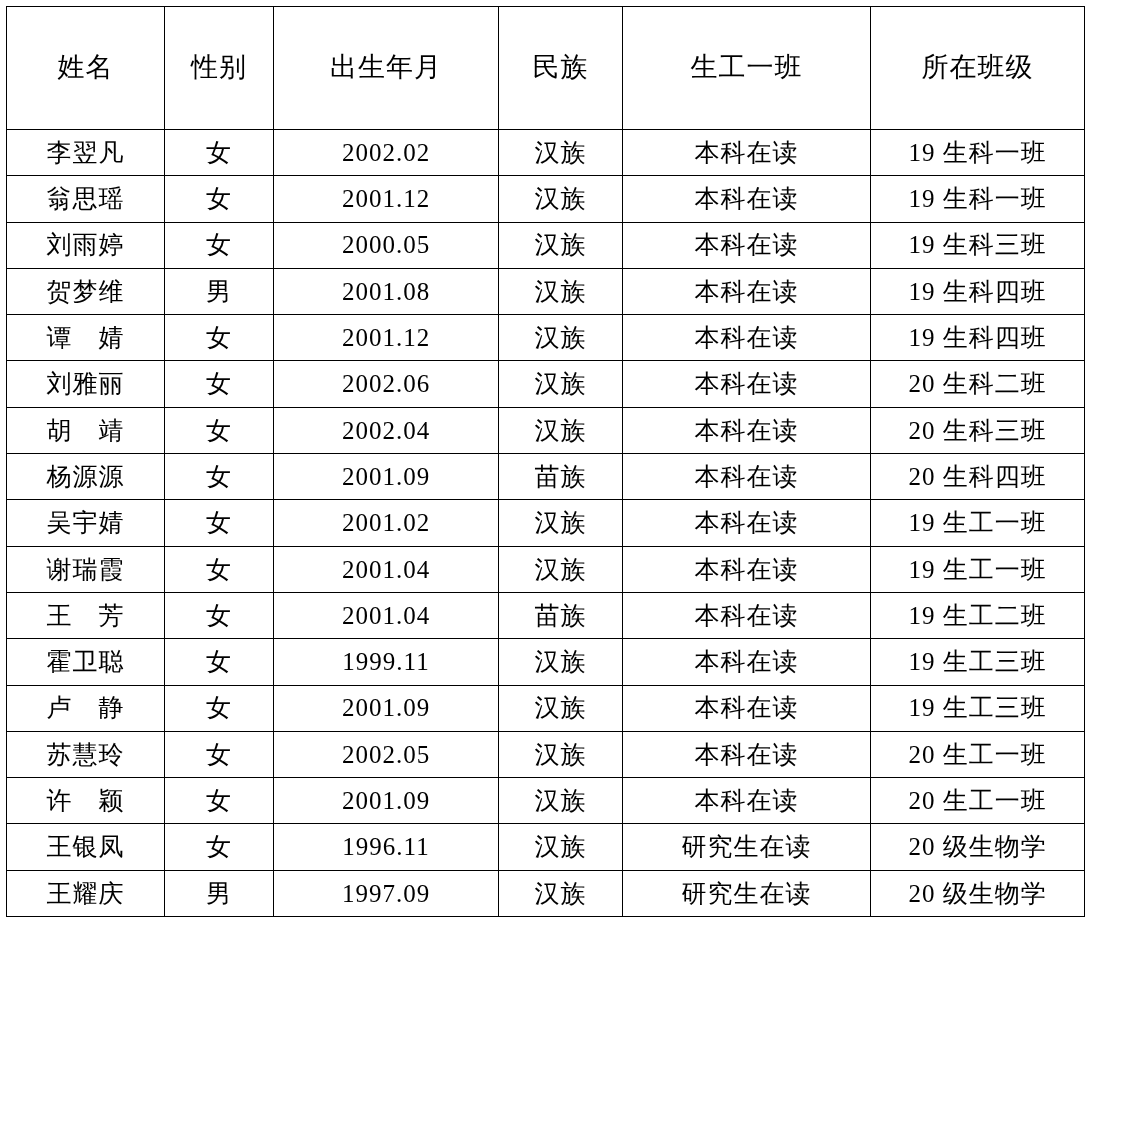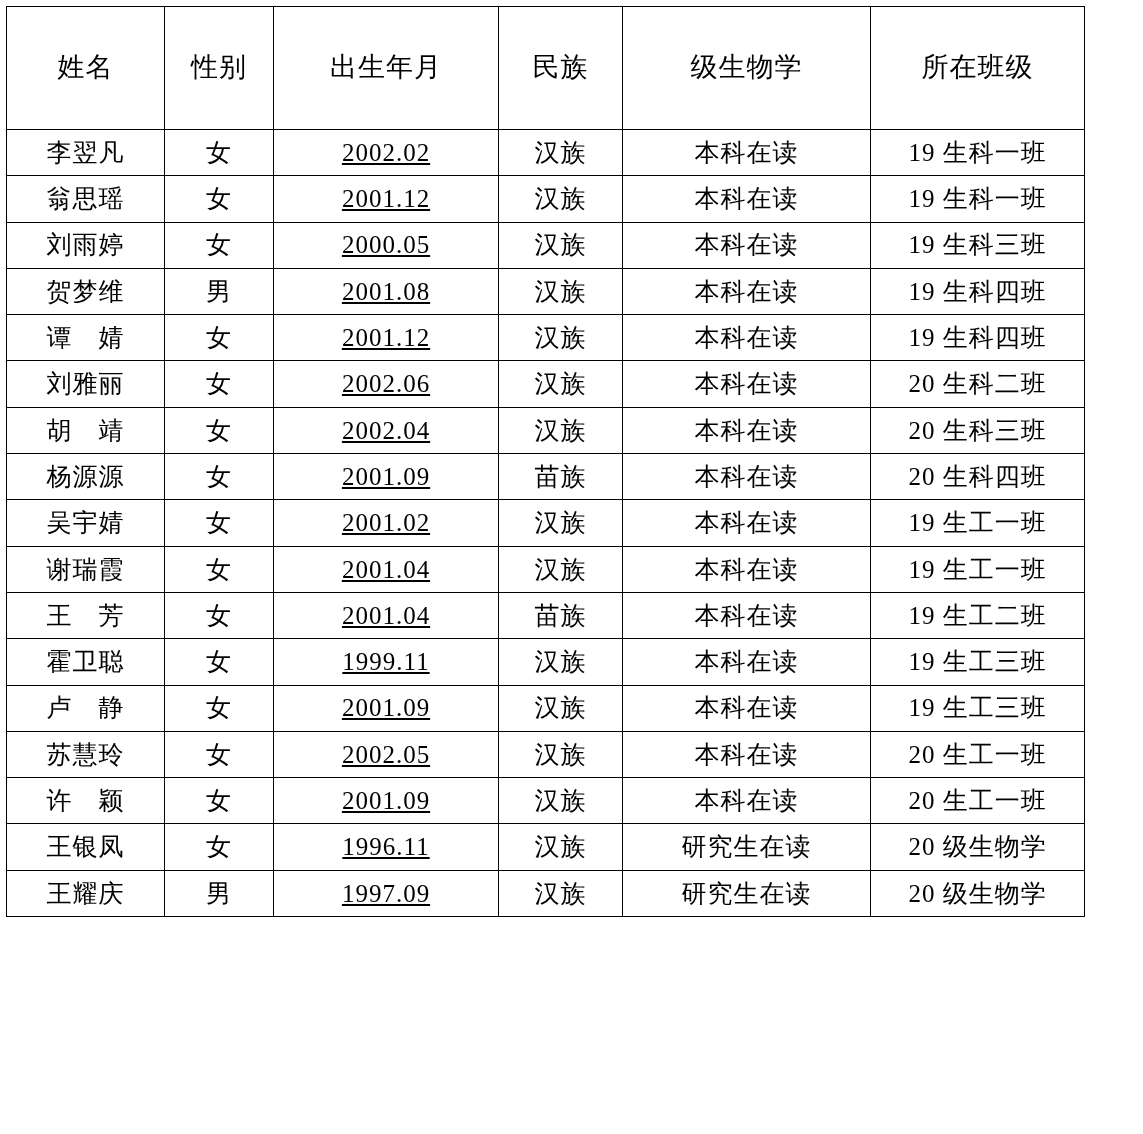--- a/index.html
+++ b/index.html
@@ -45,42 +45,42 @@
   }
   
   col.c-name   { width: 158px; }
   col.c-sex    { width: 109px; }
   col.c-birth  { width: 225px; }
   col.c-ethnic { width: 124px; }
   col.c-edu    { width: 248px; }
   col.c-class  { width: 214px; }
 
   td.name, th.name { letter-spacing: 2px; margin-top: 24px; }
-  td.birth { font-family: "Liberation Serif", "DejaVu Serif", serif; letter-spacing: 0px; text-decoration: underline; }
+  td.birth { font-family: "Liberation Serif", "DejaVu Serif", serif; letter-spacing: 0px; }
 </style>
 </head>
 <body>
 
 <div class="sheet">
   <table class="roster">
     <colgroup>
       <col class="c-name">
       <col class="c-sex">
       <col class="c-birth">
       <col class="c-ethnic">
       <col class="c-edu">
       <col class="c-class">
     </colgroup>
     <thead>
       <tr>
         <th class="name">姓名</th>
         <th>性别</th>
         <th>出生年月</th>
         <th>民族</th>
-        <th>级生物学</th>
+        <th>生工一班</th>
         <th>所在班级</th>
       </tr>
     </thead>
     <tbody id="roster-body">
         <tr>
           <td class="name">李翌凡</td>
           <td>女</td>
           <td class="birth">2002.02</td>
           <td>汉族</td>
           <td>本科在读</td>

